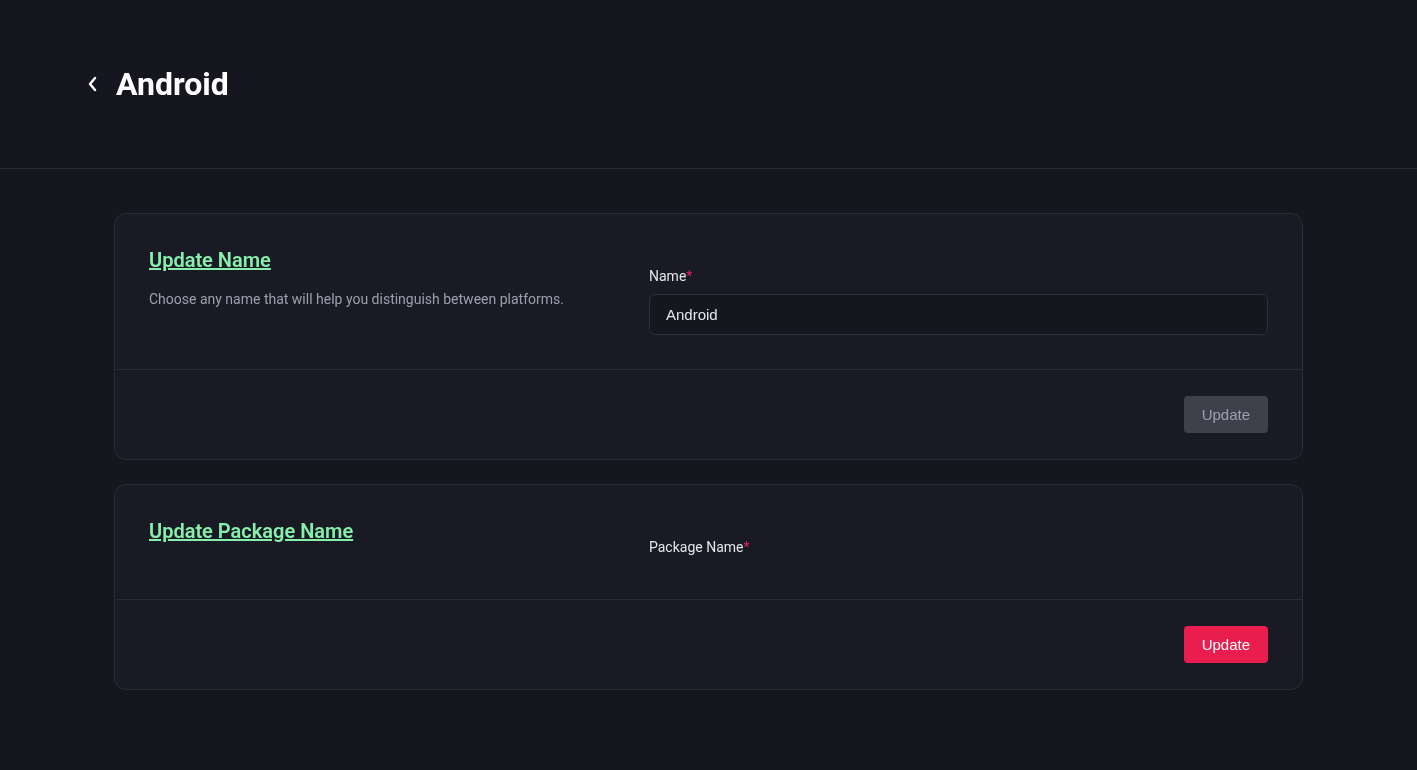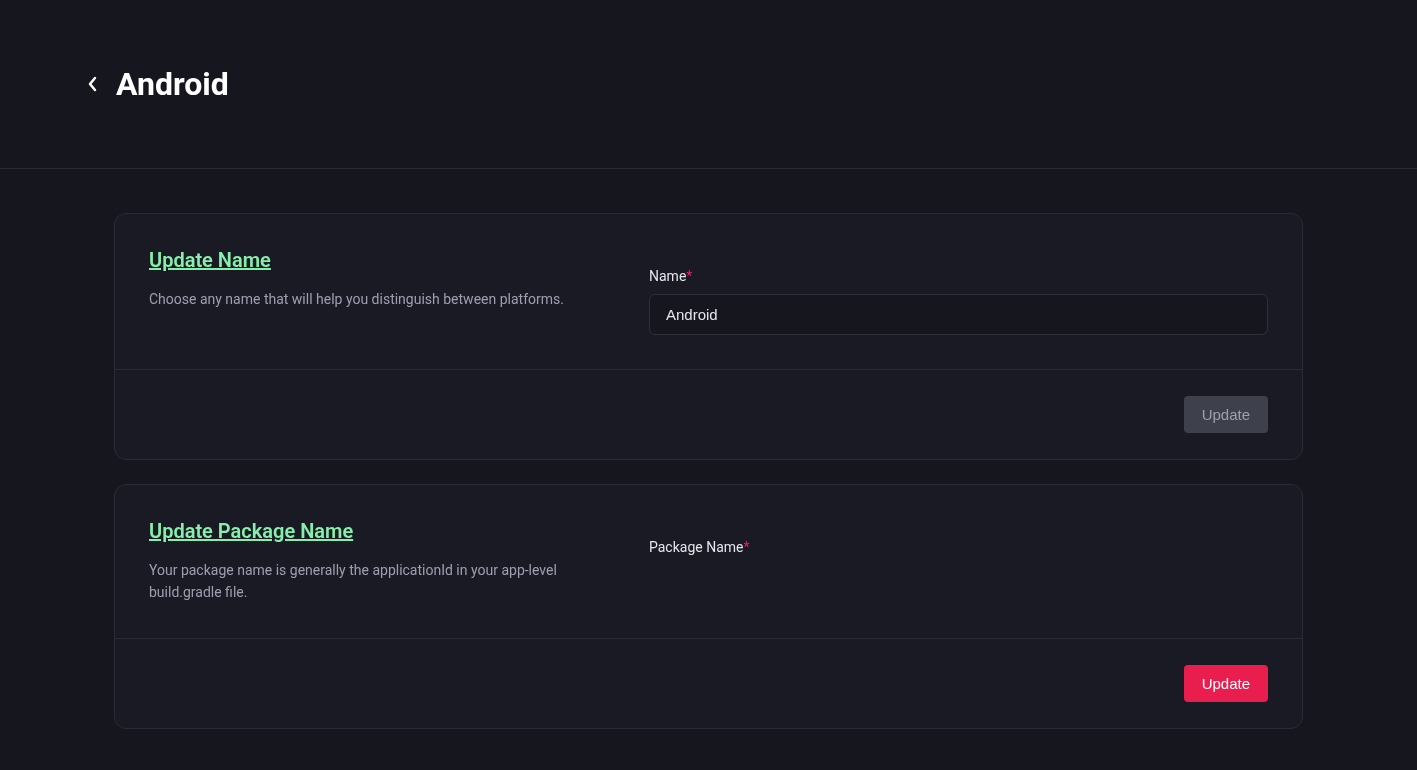--- a/index.html
+++ b/index.html
@@ -138,21 +138,20 @@
     </div>
     <div class="card-footer">
       <button class="btn btn-disabled">Update</button>
     </div>
   </div>
 
   <div class="card">
     <div class="card-body">
       <div class="card-left">
         <h2 class="section-title">Update Package Name</h2>
-        <p class="section-description">Your package name is generally the applicationId in your app-level build.gradle file.</p>
       </div>
       <div class="card-right">
         <label class="field-label"><span>Package Name</span><span class="required">*</span></label>
       </div>
     </div>
     <div class="card-footer">
       <button class="btn btn-primary">Update</button>
     </div>
   </div>
 

